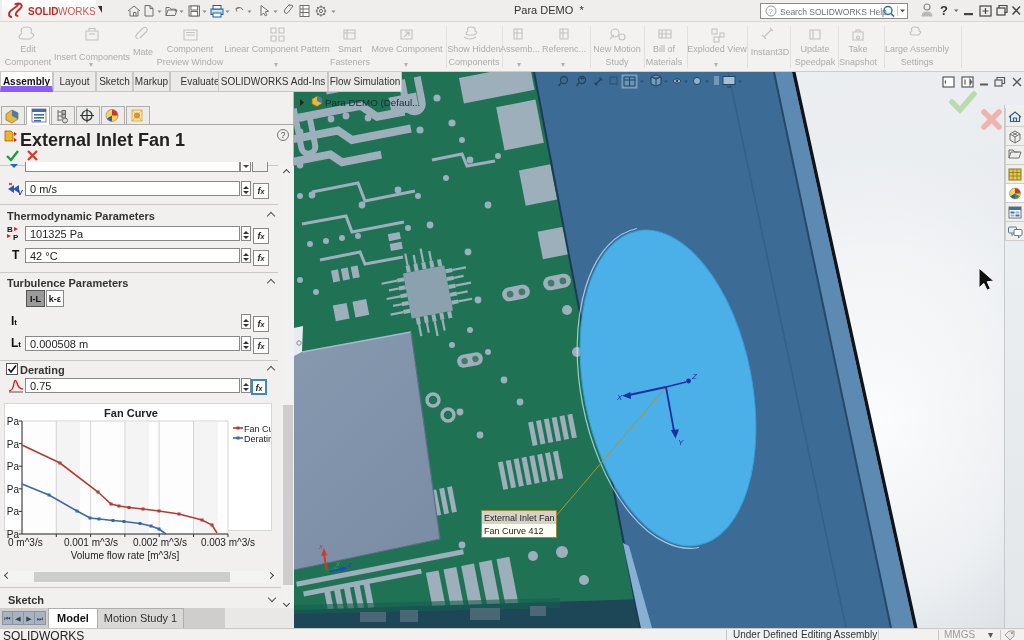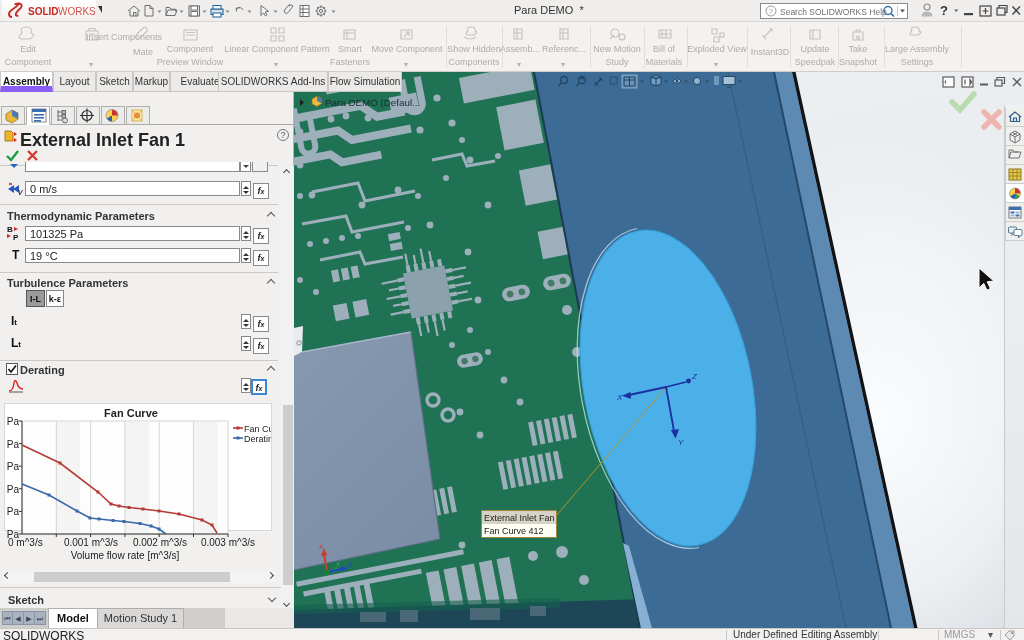--- a/index.html
+++ b/index.html
@@ -541,21 +541,21 @@
           <path d="M610 14 l4 -4"></path>
         <path d="M659 5 h12 v8 h-12 z M662 5 v8 M666 5 v8 M659 9 h12"></path>
         <path d="M712 4 h5 v5 h-5 z M720 8 h4 v4 h-4 z M714 12 h5 v5 h-5 z"></path>
         <path d="M764 12 l8 -8 m-2 -1 l3 3 m-11 4 l4 4"></path>
         <path d="M810 5 h10 v9 h-10 z M813 5 v9"></path>
         <path d="M853 7 h10 v8 h-10 z M856 7 v-2 h4 v2 M858 11 a1.5 1.5 0 1 0 0.1 0"></path>
         <path d="M912 6 q-2 -4 3 -4 q5 0 4 4 q4 1 -1 4 l-6 0 q-4 -1 0 -4"></path>
       </g>
     </svg>
     <div class="rlabel" style="left:0px;   top:21px; width:56px;">Edit<br>Component</div>
-    <div class="rlabel" style="left:47px;  top:9px; width:90px;margin-left:32px;">Insert Components</div>
+    <div class="rlabel" style="left:47px;  top:29px; width:90px;">Insert Components</div>
     <div class="rlabel" style="left:123px; top:24px; width:40px;">Mate</div>
     <div class="rlabel" style="left:145px; top:21px; width:90px;">Component<br>Preview Window</div>
     <div class="rlabel" style="left:211px; top:21px; width:132px;">Linear Component Pattern</div>
     <div class="rlabel" style="left:320px; top:21px; width:60px;">Smart<br>Fasteners</div>
     <div class="rlabel" style="left:363px; top:21px; width:88px;">Move Component</div>
     <div class="rlabel" style="left:441px; top:21px; width:66px;">Show Hidden<br>Components</div>
     <div class="rlabel" style="left:495px; top:21px; width:50px;">Assemb...</div>
     <div class="rlabel" style="left:541px; top:21px; width:46px;">Referenc...</div>
     <div class="rlabel" style="left:587px; top:21px; width:60px;">New Motion<br>Study</div>
     <div class="rlabel" style="left:644px; top:21px; width:40px;">Bill of<br>Materials</div>
@@ -653,56 +653,58 @@
       <path d="M1 10 l4 2 l-4 2 z" fill="#d22"></path>
       <text x="7" y="16" font-size="8" font-weight="bold" fill="#111">P</text>
     </svg>
     <div class="field" style="top:134px;">101325 Pa</div>
     <div class="spin" style="top:134px;">
         <div style="width:0;height:0;border:3px solid transparent;border-bottom-color:#333;margin:1px auto 0;"></div>
         <div style="width:0;height:0;border:3px solid transparent;border-top-color:#333;margin:1.5px auto 0;"></div>
       </div>
     <div class="fx" style="top:136px;">f<span style="font-size:7px;">x</span></div>
     <div class="abs" style="left:12px; top:156px; font-size:12px; font-weight:bold; color:#111;">T</div>
-    <div class="field" style="top:156px;">19 °C</div>
+    <div class="field" style="top:156px;">42 °C</div>
     <div class="spin" style="top:156px;">
         <div style="width:0;height:0;border:3px solid transparent;border-bottom-color:#333;margin:1px auto 0;"></div>
         <div style="width:0;height:0;border:3px solid transparent;border-top-color:#333;margin:1.5px auto 0;"></div>
       </div>
     <div class="fx" style="top:158px;">f<span style="font-size:7px;">x</span></div>
     <div class="hdiv" style="top:180px;"></div>
 
     <div class="sechdr" style="top:185px;">Turbulence Parameters</div>
     <div class="chev" style="left:268px; top:186px;"></div>
     <div class="abs" style="left:26px; top:198px; width:19px; height:17px; background:#9a9a9a; border:1px solid #555; font-size:9px; font-weight:bold; color:#111; text-align:center; line-height:16px;">I-L</div>
     <div class="abs" style="left:46px; top:198px; width:18px; height:17px; background:#fdfdfd; border:1px solid #888; font-size:9px; font-weight:bold; color:#111; text-align:center; line-height:16px;">k-ε</div>
     <div class="abs" style="left:11px; top:222px; font-size:12px; font-weight:bold; color:#111;">I<span style="font-size:8px;">t</span></div>
     <div class="spin" style="top:222px;">
         <div style="width:0;height:0;border:3px solid transparent;border-bottom-color:#333;margin:1px auto 0;"></div>
         <div style="width:0;height:0;border:3px solid transparent;border-top-color:#333;margin:1.5px auto 0;"></div>
       </div>
     <div class="fx" style="top:224px;">f<span style="font-size:7px;">x</span></div>
     <div class="abs" style="left:11px; top:244px; font-size:12px; font-weight:bold; color:#111;">L<span style="font-size:8px;">t</span></div>
+    <div class="field" style="top:244px;">0.000508 m</div>
     <div class="spin" style="top:244px;">
         <div style="width:0;height:0;border:3px solid transparent;border-bottom-color:#333;margin:1px auto 0;"></div>
         <div style="width:0;height:0;border:3px solid transparent;border-top-color:#333;margin:1.5px auto 0;"></div>
       </div>
     <div class="fx" style="top:246px;">f<span style="font-size:7px;">x</span></div>
     <div class="hdiv" style="top:268px;"></div>
 
     <svg class="abs" style="left:6px; top:271px;" width="13" height="13" viewBox="0 0 13 13">
         <rect x="0.5" y="0.5" width="11" height="11" fill="#fff" stroke="#555"></rect>
         <path d="M2.5 6 l2.5 3 l5 -6.5" fill="none" stroke="#111" stroke-width="1.6"></path>
       </svg>
     <div class="abs" style="left:20px; top:272px; font-size:11px; font-weight:bold; color:#333;">Derating</div>
     <div class="chev" style="left:268px; top:273px;"></div>
     <svg class="abs" style="left:8px; top:286px;" width="16" height="16" viewBox="0 0 16 16">
       <path d="M1 13 q4 0 5 -8 q1 -5 3 0 q1.5 6 6 6" fill="none" stroke="#d22" stroke-width="1.4"></path>
       <path d="M1 14 h14" stroke="#555" stroke-width="1"></path>
     </svg>
+    <div class="field" style="top:286px;">0.75</div>
     <div class="spin" style="top:286px;">
         <div style="width:0;height:0;border:3px solid transparent;border-bottom-color:#333;margin:1px auto 0;"></div>
         <div style="width:0;height:0;border:3px solid transparent;border-top-color:#333;margin:1.5px auto 0;"></div>
       </div>
     <div class="fx" style="top:287px; left:251px; border:2px solid #3a87d8;">f<span style="font-size:7px;">x</span></div>
 
     <div class="abs" style="left:4px; top:311px; width:268px; height:128px; background:#fff; border:1px solid #d8d8d8;">
       <svg width="266" height="158" viewBox="0 0 266 158">
         <text x="126" y="13" font-size="11" font-weight="bold" fill="#222" text-anchor="middle">Fan Curve</text>
 

